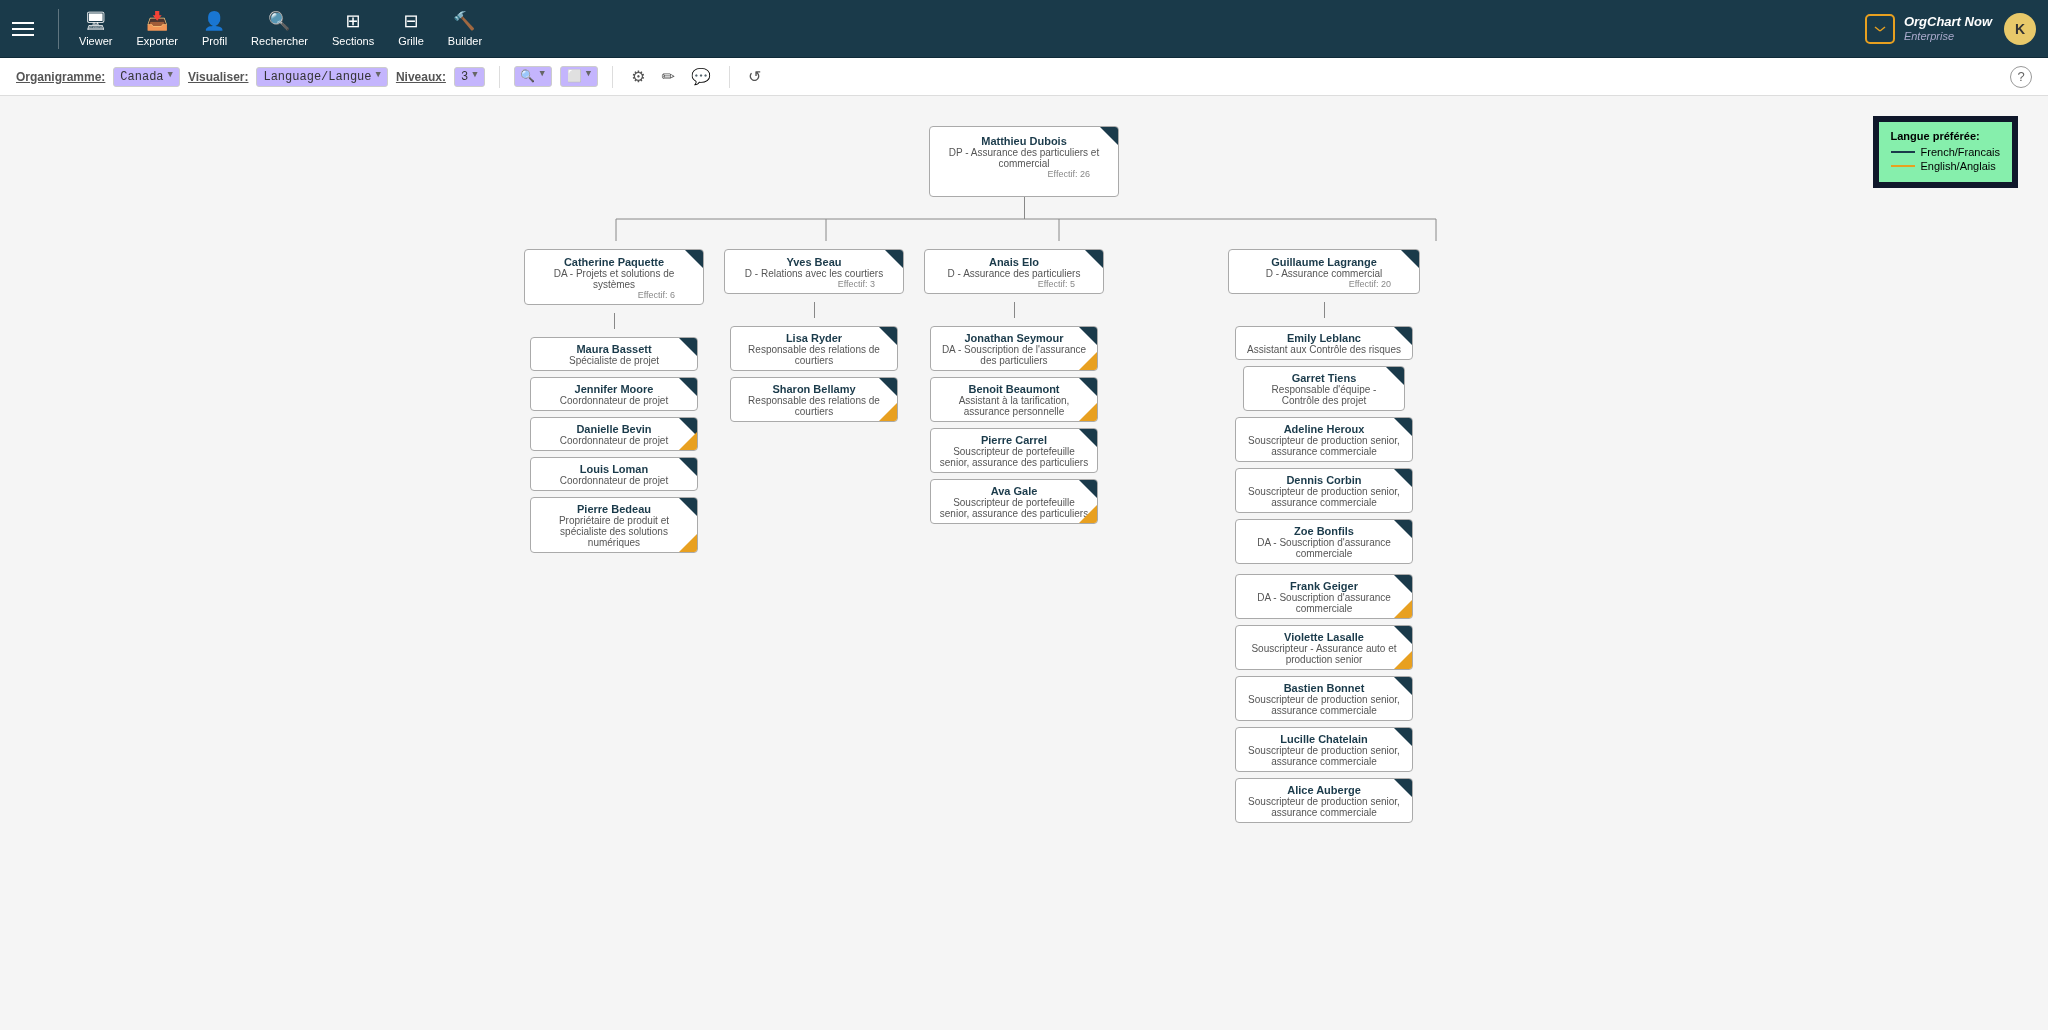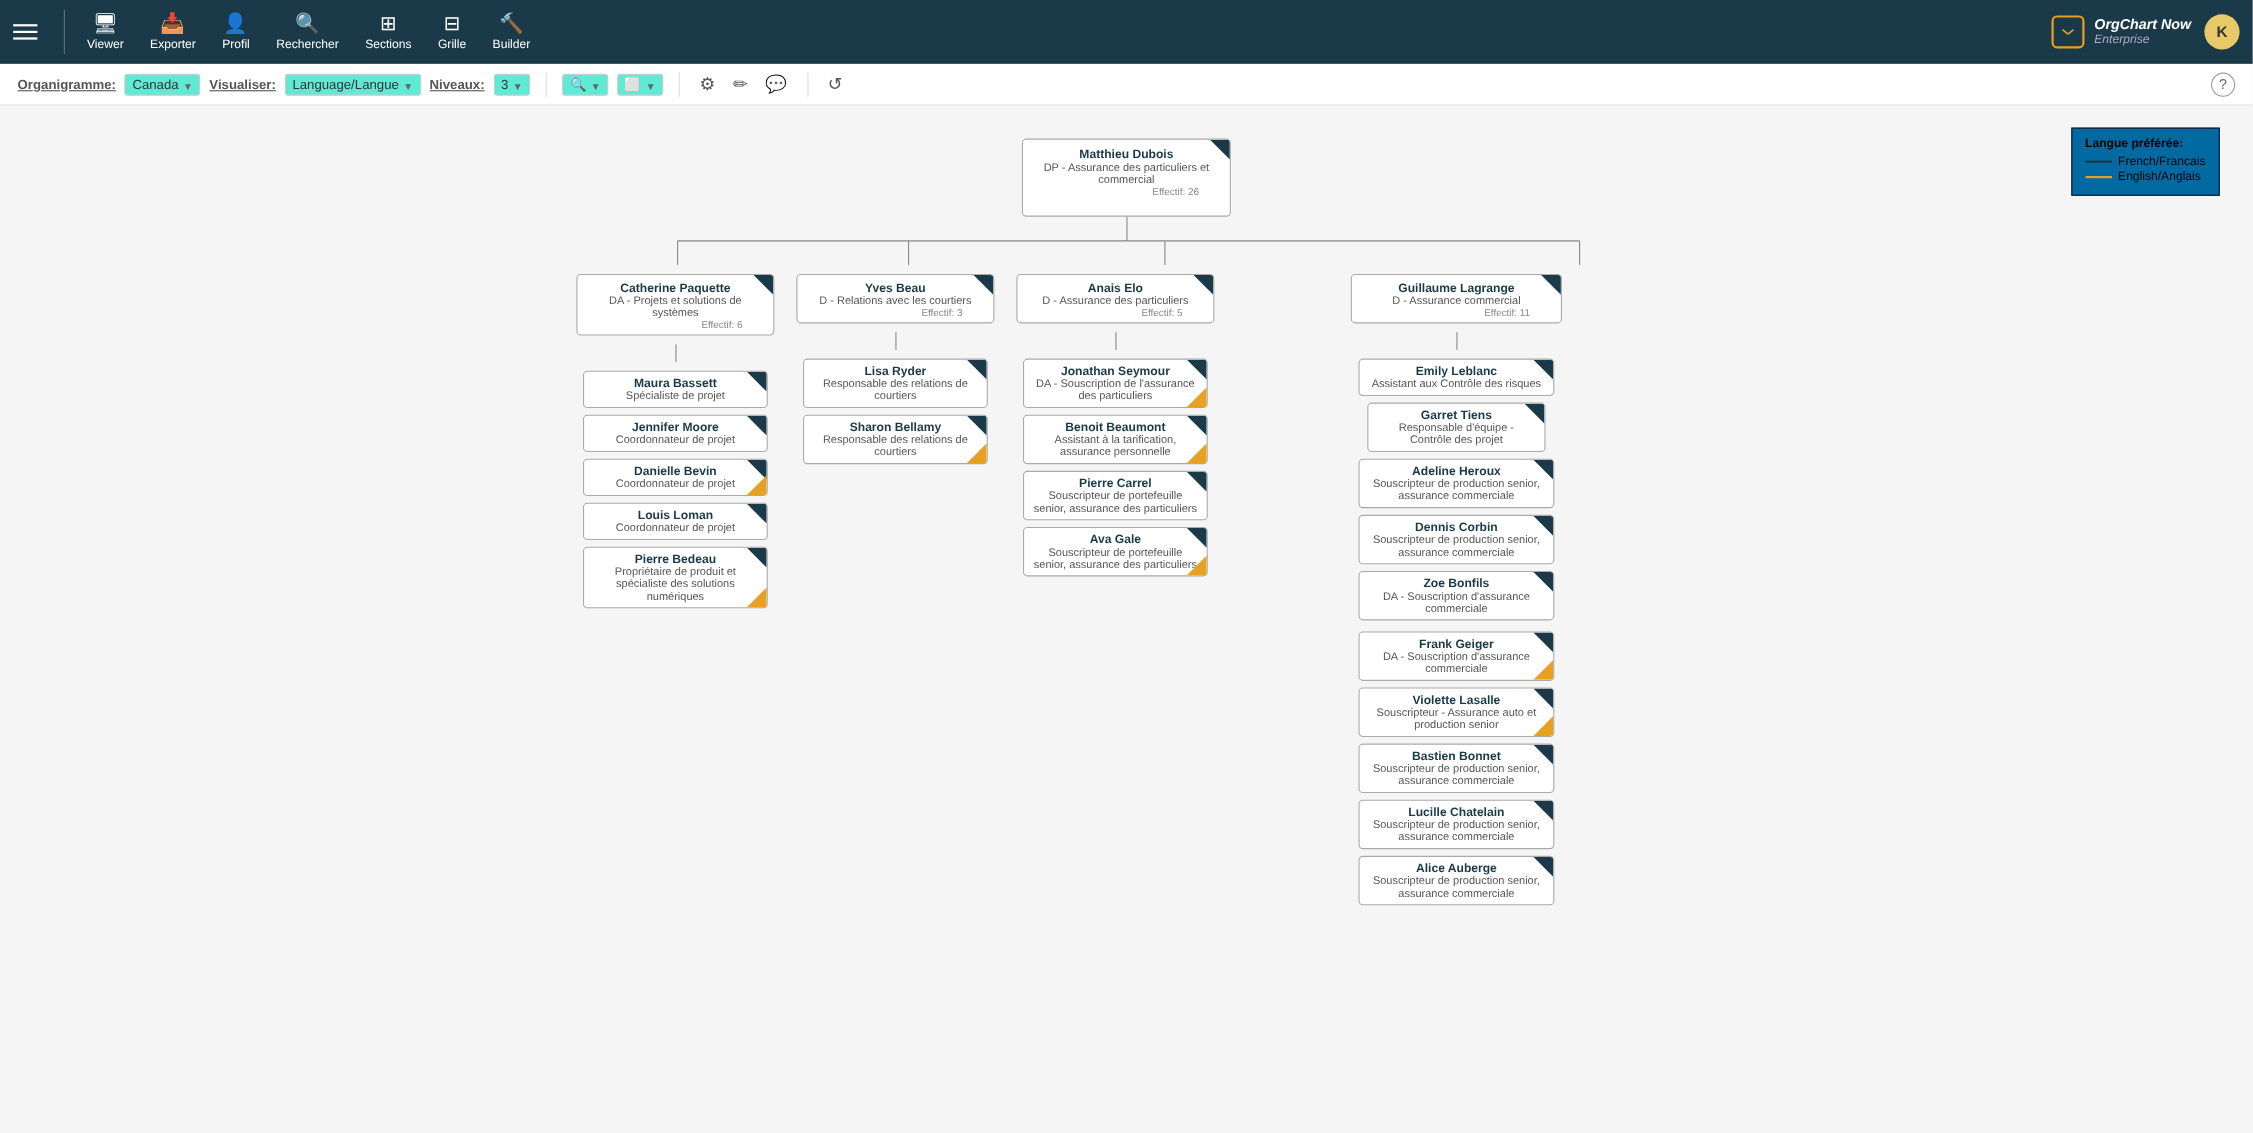--- a/index.html
+++ b/index.html
@@ -92,29 +92,30 @@
       display: flex;
       align-items: center;
       padding: 0 16px;
       gap: 8px;
       border-bottom: 1px solid #ddd;
       font-size: 12px;
     }
     .toolbar-label { color: #555; font-weight: bold; font-size: 12px; text-decoration: underline; }
     .toolbar-dropdown {
       display: flex;
-      align-items: flex-end;
+      align-items: flex-start;
       gap: 4px;
       cursor: pointer;
       color: #333;
       font-size: 12px;
       border: 1px solid #ccc;
       border-radius: 3px;
       padding: 2px 6px;
-      background: #5eead4;
+      background: #c4b5fd;
+      font-family: Liberation Mono, monospace;
     }
     .toolbar-dropdown .caret { font-size: 9px; color: #666; }
     .toolbar-separator {
       width: 1px;
       height: 22px;
       background: #ddd;
       margin: 0 6px;
     }
     .toolbar-icon-btn {
       cursor: pointer;
@@ -143,22 +144,22 @@
       height: calc(100vh - 96px);
       overflow: auto;
       position: relative;
     }
 
     
     .legend-box {
       position: absolute;
       top: 20px;
       right: 30px;
-      border: 1px solid #0f172a;
-      background: #0369a1;
+      border: 6px solid #0f172a;
+      background: #86efac;
       padding: 8px 12px;
       font-size: 11px;
       z-index: 10;
     }
     .legend-title { font-weight: bold; font-size: 11px; margin-bottom: 4px; }
     .legend-item { display: flex; align-items: center; gap: 6px; margin: 2px 0; }
     .legend-line { width: 24px; height: 2px; }
     .legend-line.blue { background: #1a3a4a; }
     .legend-line.orange { background: #e8a020; }
 
@@ -490,21 +491,21 @@
               </div>
             </div>
           </div>
 
           <div class="column" style="width:400px;">
             <div style="height:22px;"></div>
             <div class="card" style="width:192px;padding:6px 10px 4px 10px;align-self:center;">
               <div class="card-corner"></div>
               <div class="card-name">Guillaume Lagrange</div>
               <div class="card-role">D - Assurance commercial</div>
-              <div class="card-effectif">Effectif: <span>11</span></div>
+              <div class="card-effectif">Effectif: <span>20</span></div>
             </div>
             <div style="width:1px;height:16px;background:#888;margin:0 auto;"></div>
 
             <div style="display:flex;flex-direction:column;gap:10px;justify-content:center;">
 
               <div style="display:flex;flex-direction:column;gap:6px;align-items:center;width:185px;">
                 <div class="card l3-card" style="width:178px;">
                   <div class="card-corner"></div>
                   <div class="card-name">Emily Leblanc</div>
                   <div class="card-role">Assistant aux Contrôle des risques</div>

